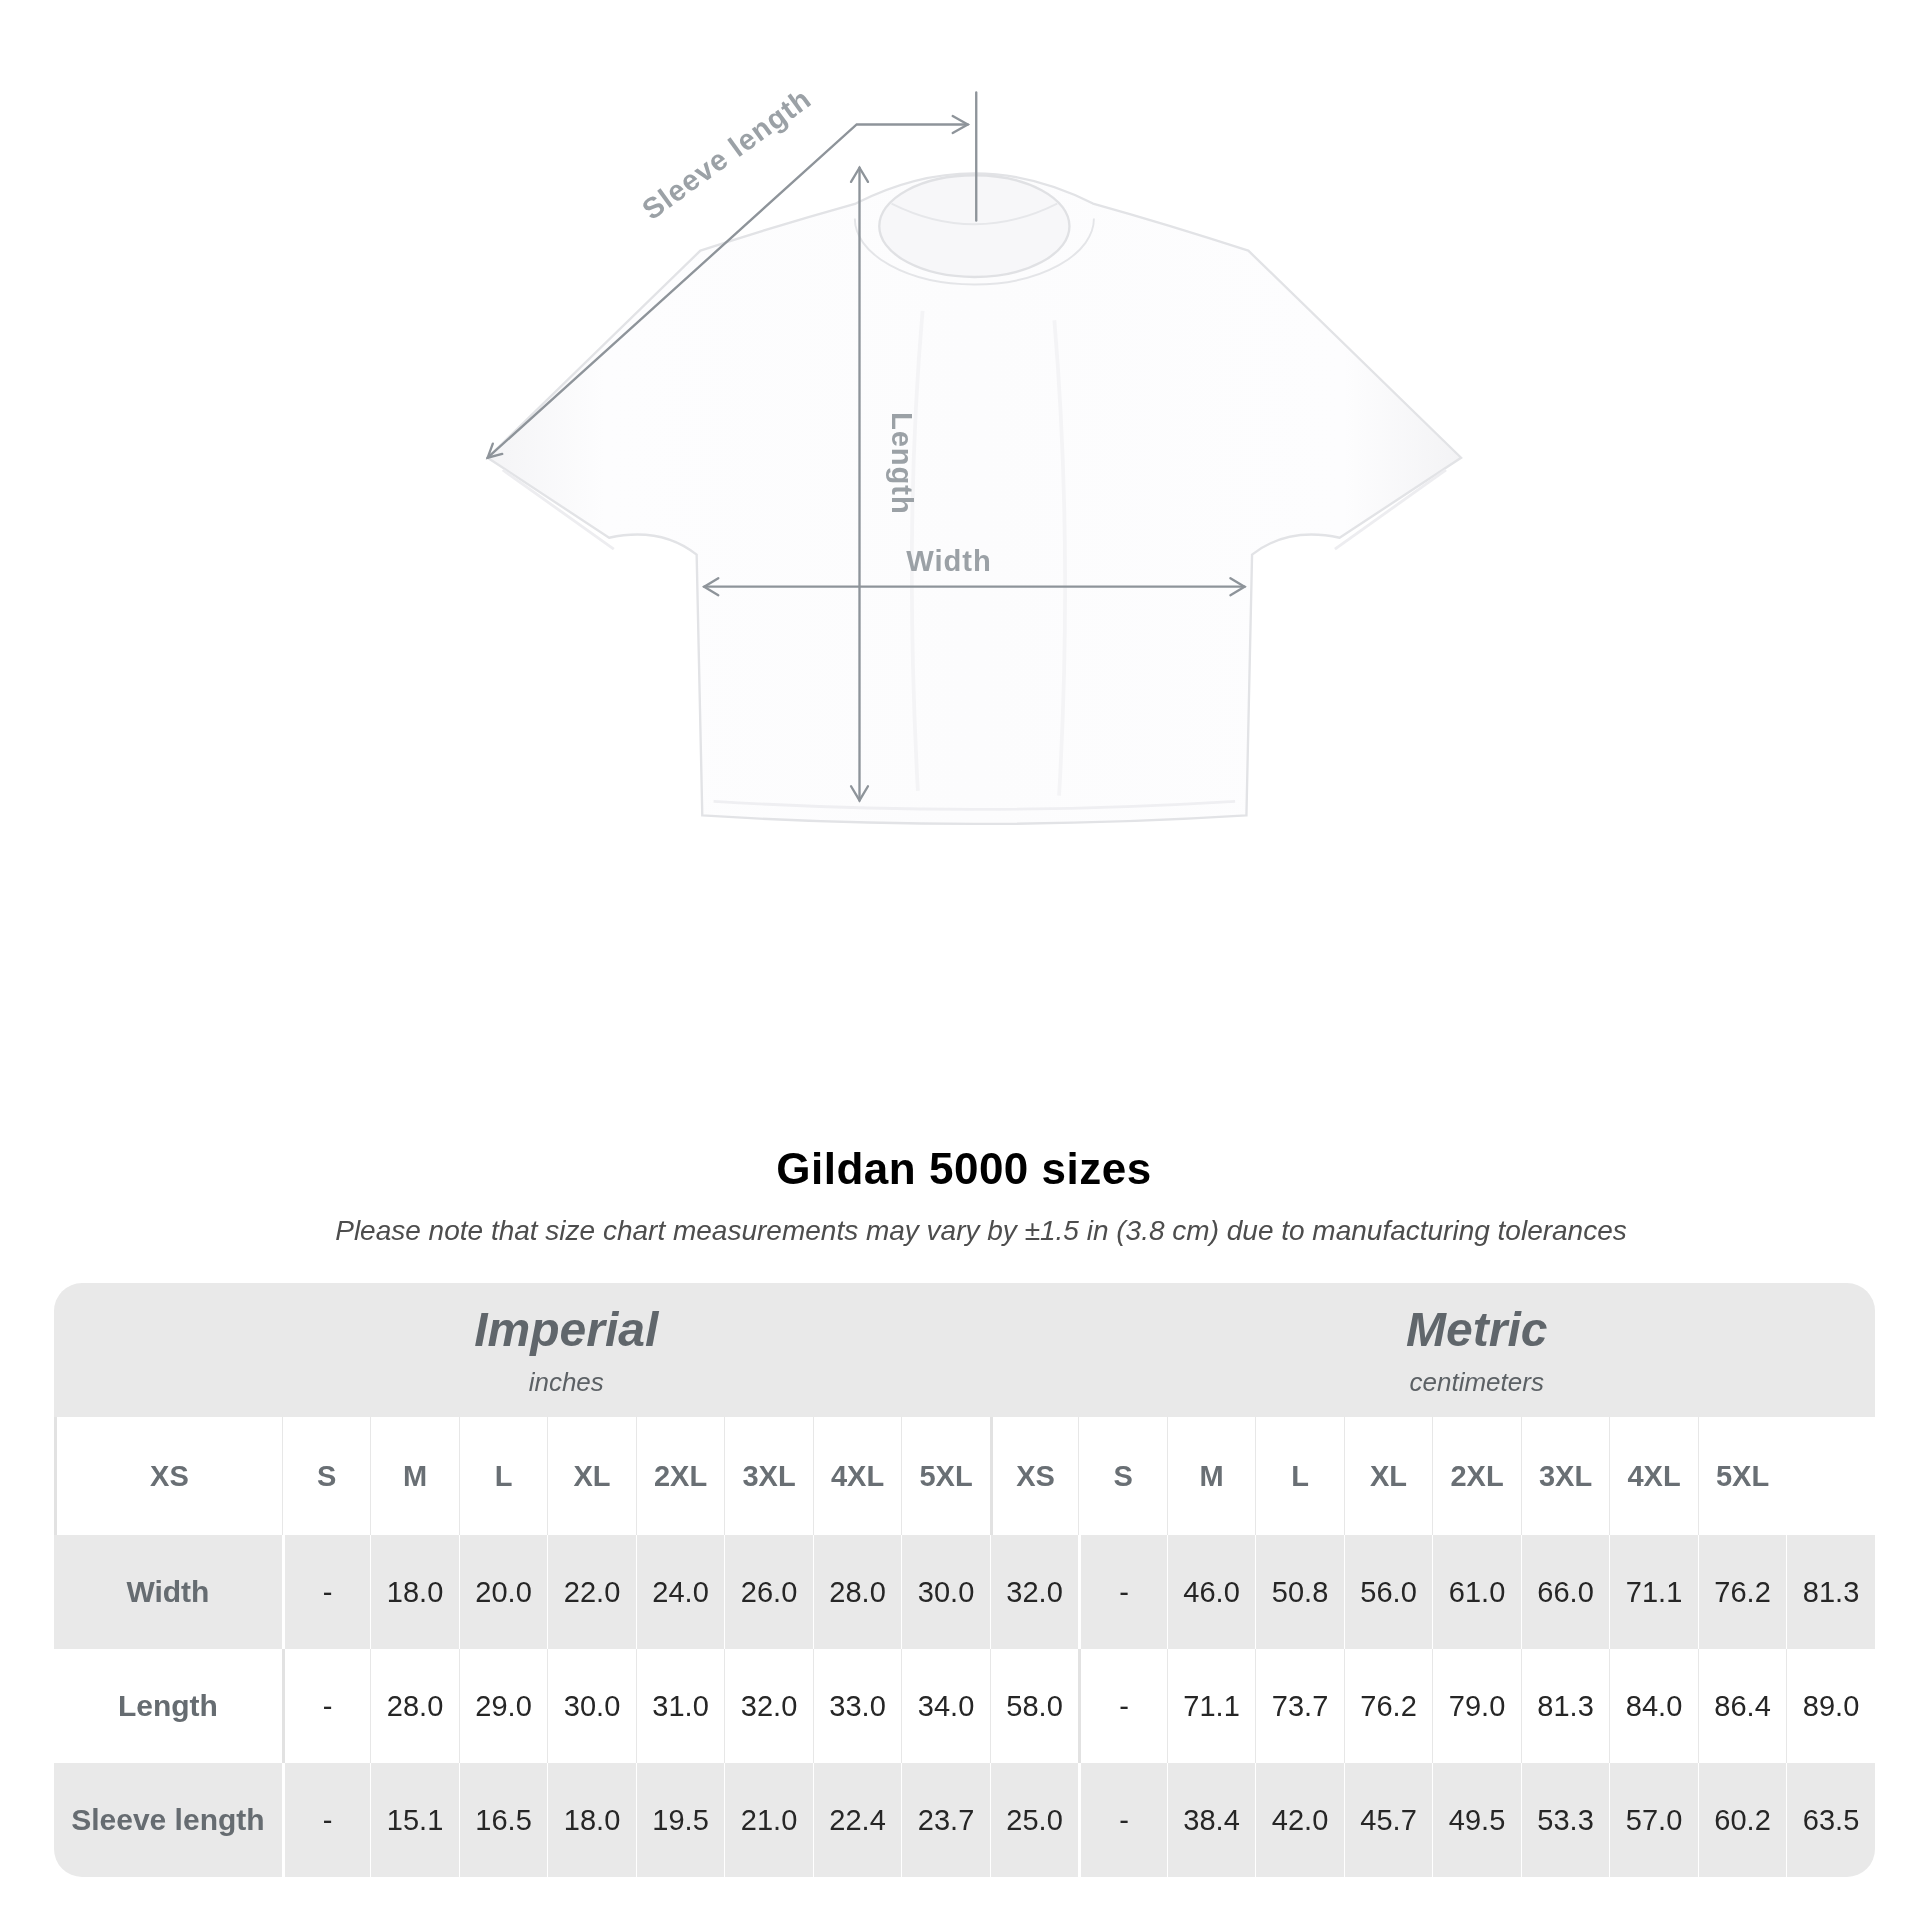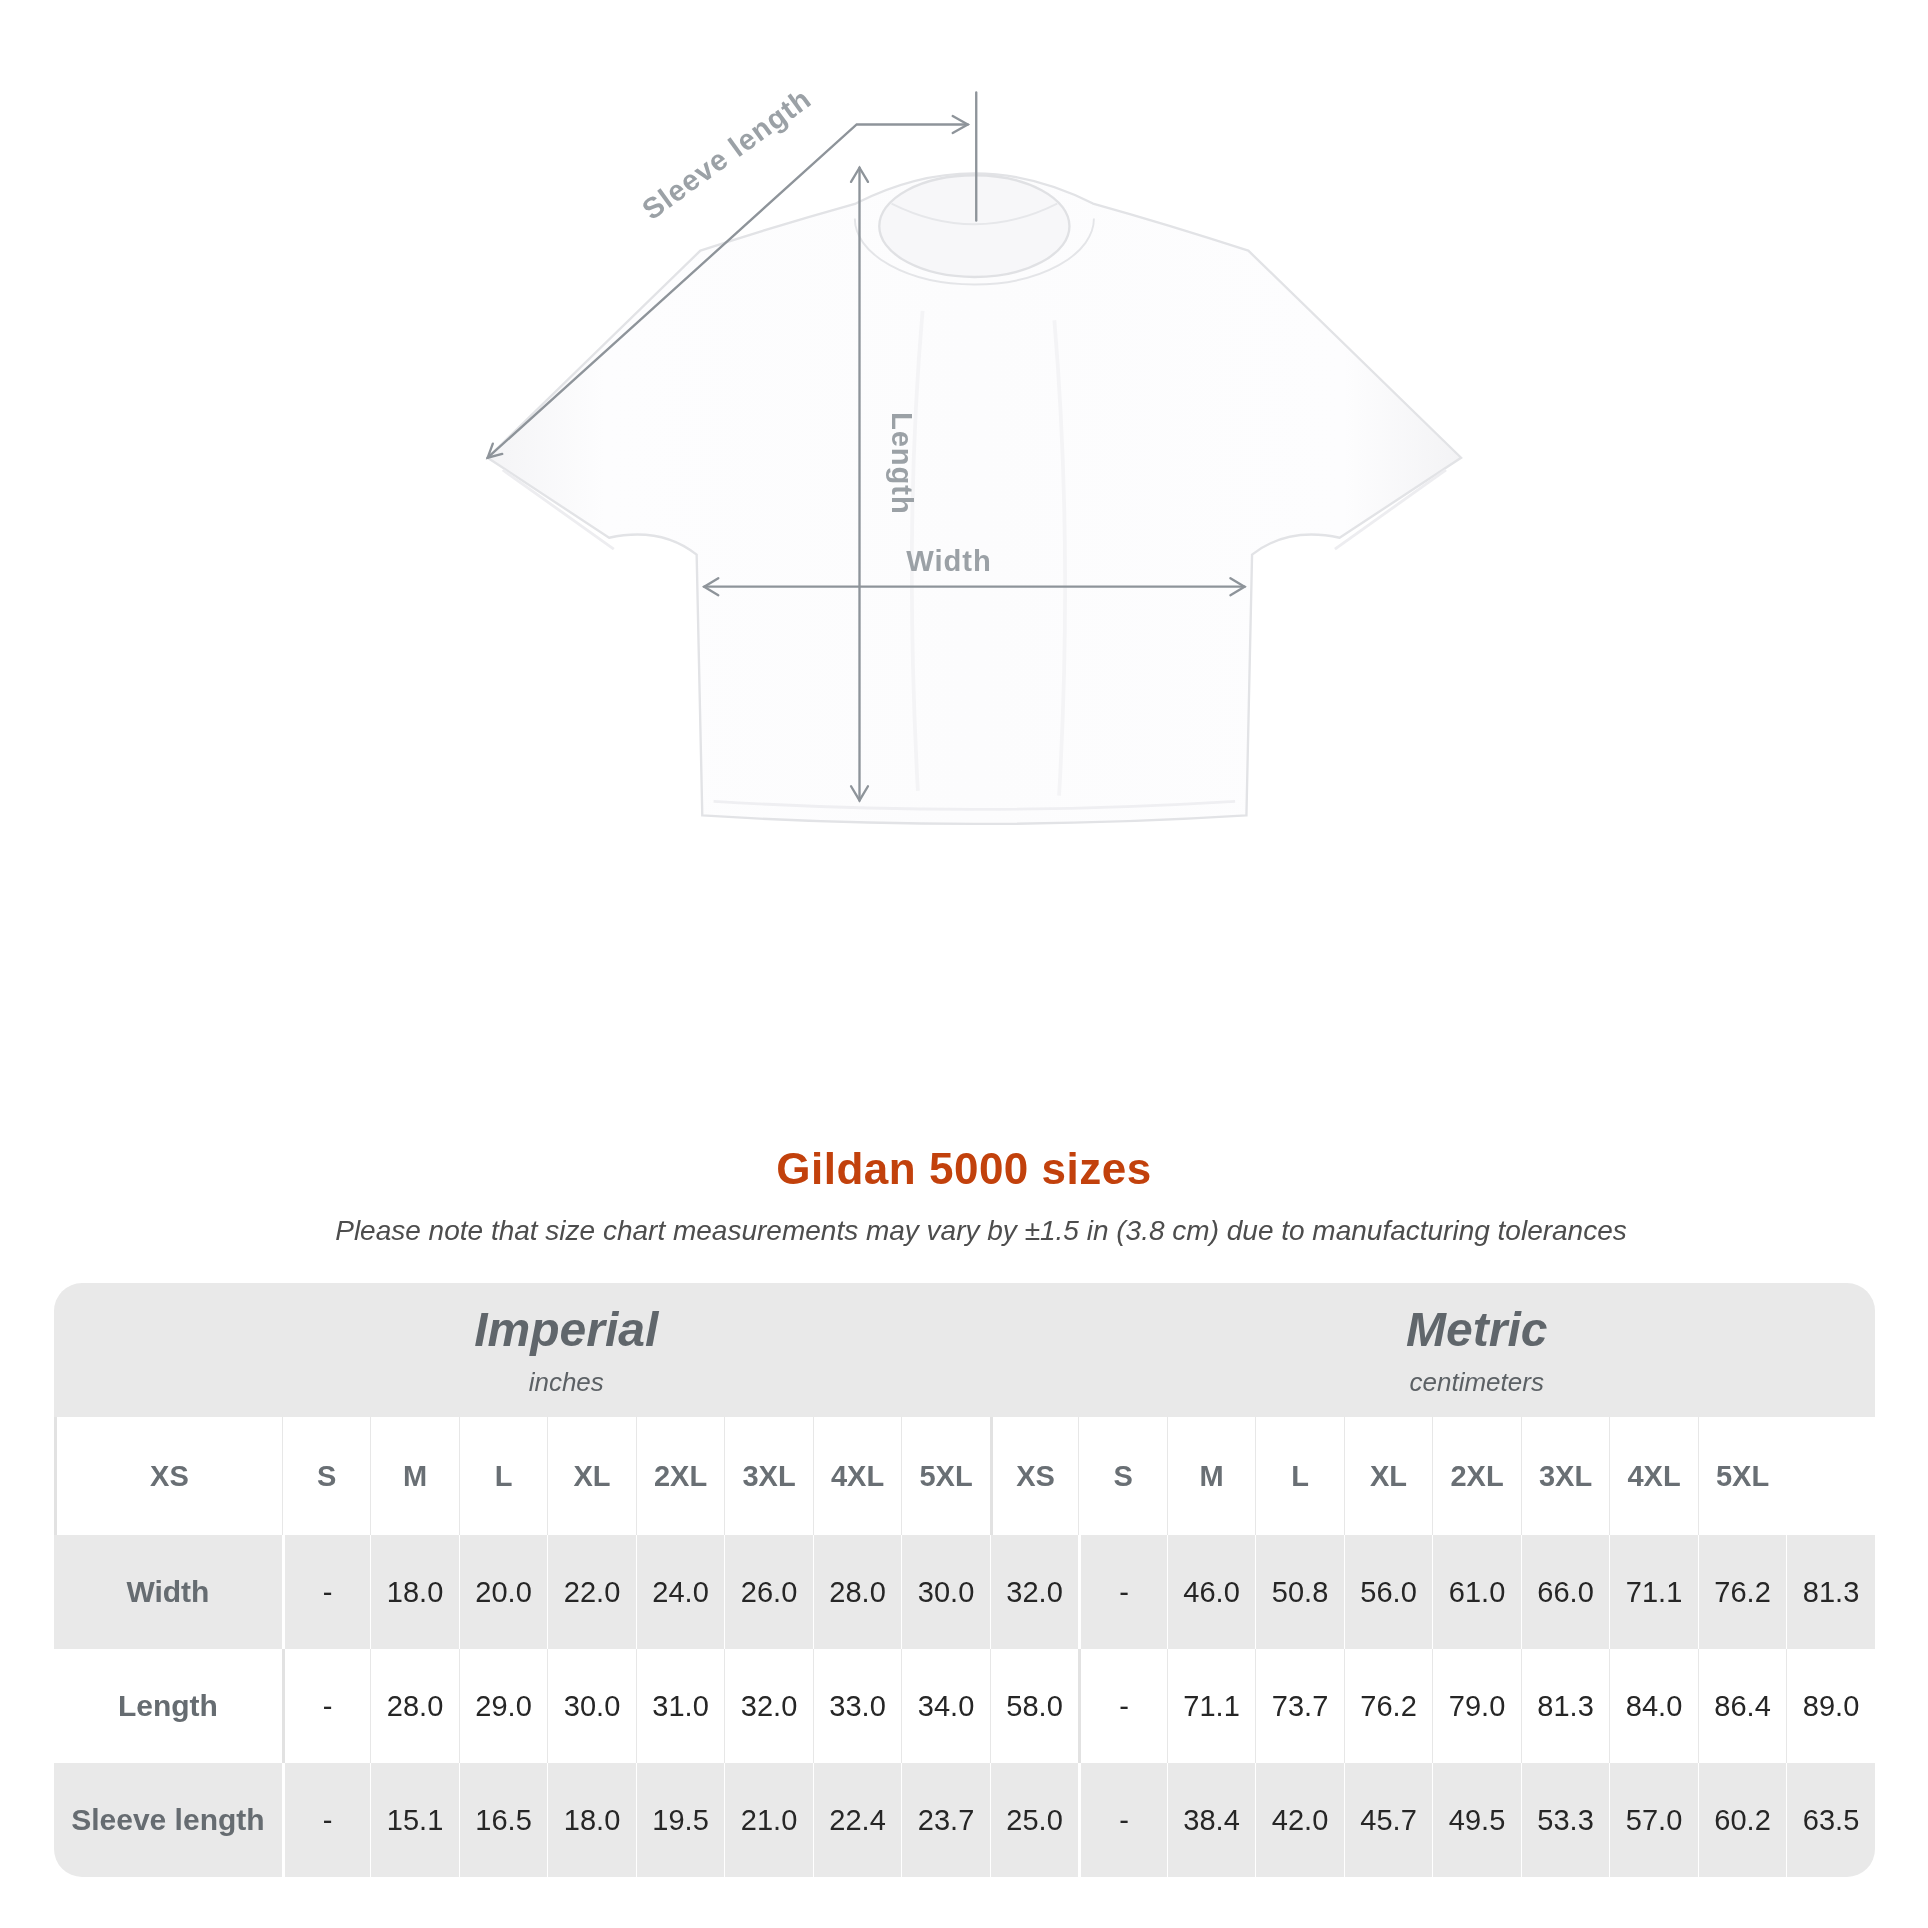--- a/index.html
+++ b/index.html
@@ -5,21 +5,21 @@
   html,body{margin:0;padding:0;background:#ffffff;}
   .page{position:relative;width:1928px;height:1928px;background:#ffffff;overflow:hidden;
         font-family:"Liberation Sans", sans-serif;}
 
   
   .diagram{position:absolute;left:0;top:0;width:1928px;height:1083px;}
   .dim-label{font-weight:bold;font-size:31px;fill:#9ba1a6;letter-spacing:1px;}
 
   
   .title{position:absolute;left:0;top:1144px;width:1928px;text-align:center;
-         font-size:44px;font-weight:bold;color:#c2410c;letter-spacing:0.5px;}
+         font-size:44px;font-weight:bold;color:#000000;letter-spacing:0.5px;}
   .subtitle{position:absolute;left:17px;top:1215px;width:1928px;text-align:center;
          font-size:28px;font-style:italic;color:#4d4d4d;}
 
   
   .size-table{position:absolute;left:54px;top:1283px;width:1821px;}
   .band{width:100%;box-sizing:border-box;}
   .unit-band{display:grid;grid-template-columns:56.26% 43.74%;height:134px;
              background:#e9e9e9;border-radius:28px 28px 0 0;}
   .unit-cell{display:flex;flex-direction:column;align-items:center;justify-content:center;}
   .unit-name{font-size:48px;font-weight:bold;font-style:italic;color:#60666b;}

